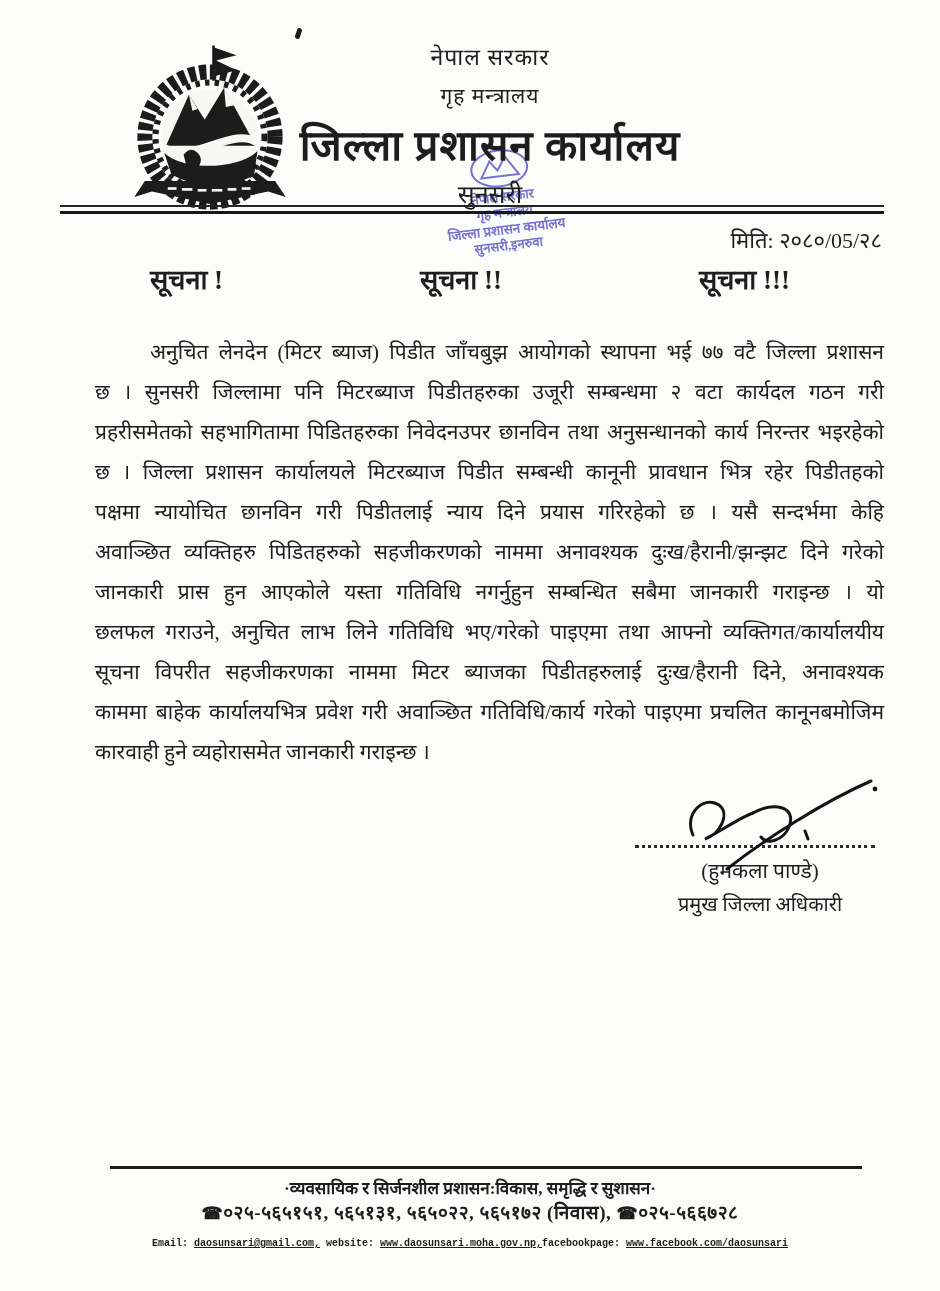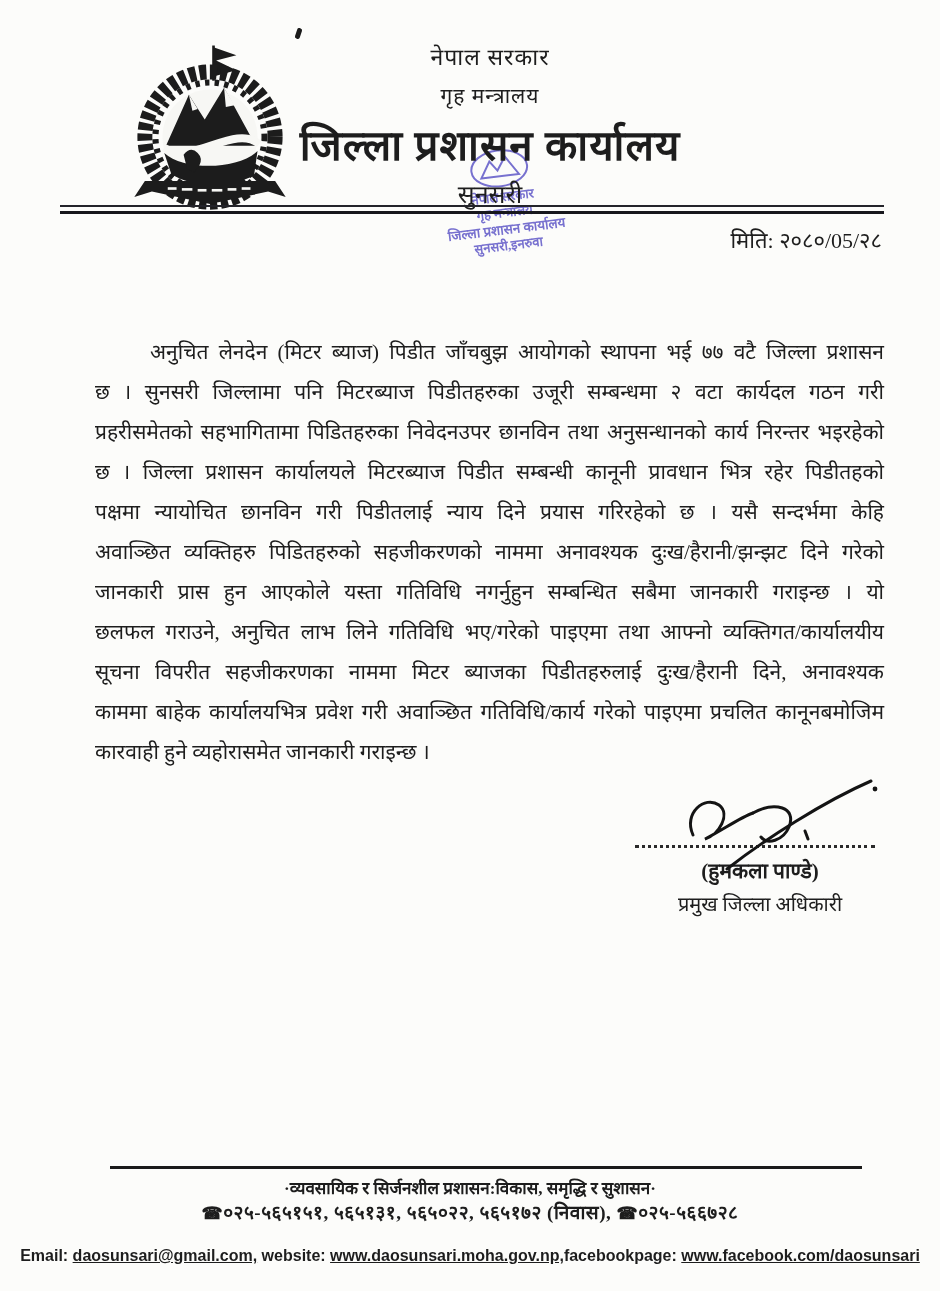--- a/index.html
+++ b/index.html
@@ -46,29 +46,29 @@
   .body-line{
     line-height:40px;height:40px;white-space:nowrap;
     text-align:justify;text-align-last:justify;
   }
   .body-line.first{text-indent:55px;}
   .body-line.last{text-align-last:left;}
   
   .sig-block{position:absolute;left:635px;top:775px;width:250px;text-align:center;}
   .sig-scribble{position:absolute;left:40px;top:-2px;width:220px;height:100px;}
   .sig-dots{margin-top:70px;border-bottom:3px dotted #2a2a2a;width:240px;}
-  .sig-name{font-size:21px;margin-top:8px;font-weight:bold;}
+  .sig-name{font-size:21px;margin-top:8px;}
   .sig-title{font-size:20px;margin-top:6px;}
   
   .footer-rule{position:absolute;left:110px;width:752px;top:1166px;border-top:3px solid #1a1a1a;}
   .footer{position:absolute;left:0;right:0;top:1176px;text-align:center;}
   .f-motto{font-size:17px;font-weight:bold;}
   .f-phone{font-size:19px;font-weight:bold;letter-spacing:.5px;}
   .f-phone .ph-icon{font-size:17px;}
-  .f-links{font-size:16px;font-weight:bold;margin-top:22px;font-family:Liberation Sans, sans-serif;}
+  .f-links{font-size:10px;font-weight:bold;margin-top:13px;font-family:Liberation Mono, monospace;}
   .f-links .lnk{text-decoration:underline;}
 </style>
 </head>
 <body>
 
 <div class="page">
 
   <div class="emblem">
     <svg viewBox="0 0 200 200" width="180" height="176">
 
@@ -118,20 +118,25 @@
     <div class="hdr-gov">नेपाल सरकार</div>
     <div class="hdr-min">गृह मन्त्रालय</div>
     <div class="hdr-office">जिल्ला प्रशासन कार्यालय</div>
     <div class="hdr-district">सुनसरी</div>
   </div>
 
   <div class="rule-double"></div>
 
   <div class="date-row">मिति: २०८०/05/२८</div>
 
+  <div class="notice-row">
+    <span>सूचना !</span>
+    <span>सूचना !!</span>
+    <span>सूचना !!!</span>
+  </div>
 
   <div class="body-text">
     <div class="body-line first">अनुचित लेनदेन (मिटर ब्याज) पिडीत जाँचबुझ आयोगको स्थापना भई ७७ वटै जिल्ला प्रशासन</div>
     <div class="body-line">छ । सुनसरी जिल्लामा पनि मिटरब्याज पिडीतहरुका उजूरी सम्बन्धमा २ वटा कार्यदल गठन गरी</div>
     <div class="body-line">प्रहरीसमेतको सहभागितामा पिडितहरुका निवेदनउपर छानविन तथा अनुसन्धानको कार्य निरन्तर भइरहेको</div>
     <div class="body-line">छ । जिल्ला प्रशासन कार्यालयले मिटरब्याज पिडीत सम्बन्धी कानूनी प्रावधान भित्र रहेर पिडीतहको</div>
     <div class="body-line">पक्षमा न्यायोचित छानविन गरी पिडीतलाई न्याय दिने प्रयास गरिरहेको छ । यसै सन्दर्भमा केहि</div>
     <div class="body-line">अवाञ्छित व्यक्तिहरु पिडितहरुको सहजीकरणको नाममा अनावश्यक दुःख/हैरानी/झन्झट दिने गरेको</div>
     <div class="body-line">जानकारी प्रास हुन आएकोले यस्ता गतिविधि नगर्नुहुन सम्बन्धित सबैमा जानकारी गराइन्छ ।  यो</div>
     <div class="body-line">छलफल गराउने, अनुचित लाभ लिने गतिविधि भए/गरेको पाइएमा तथा आफ्नो व्यक्तिगत/कार्यालयीय</div>

